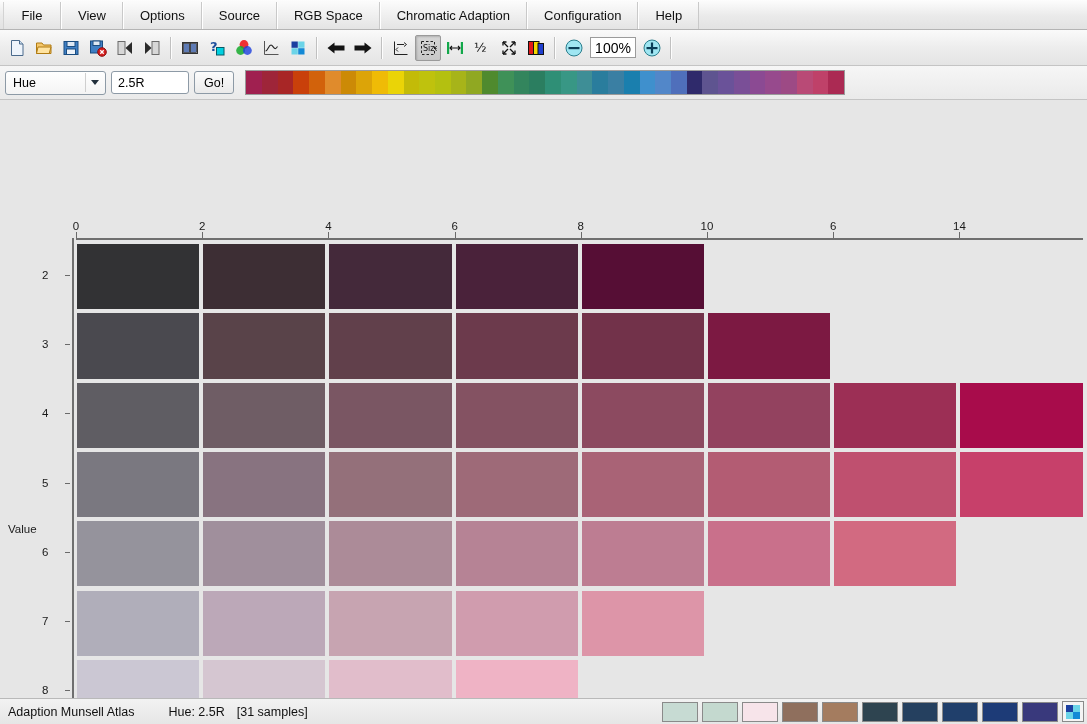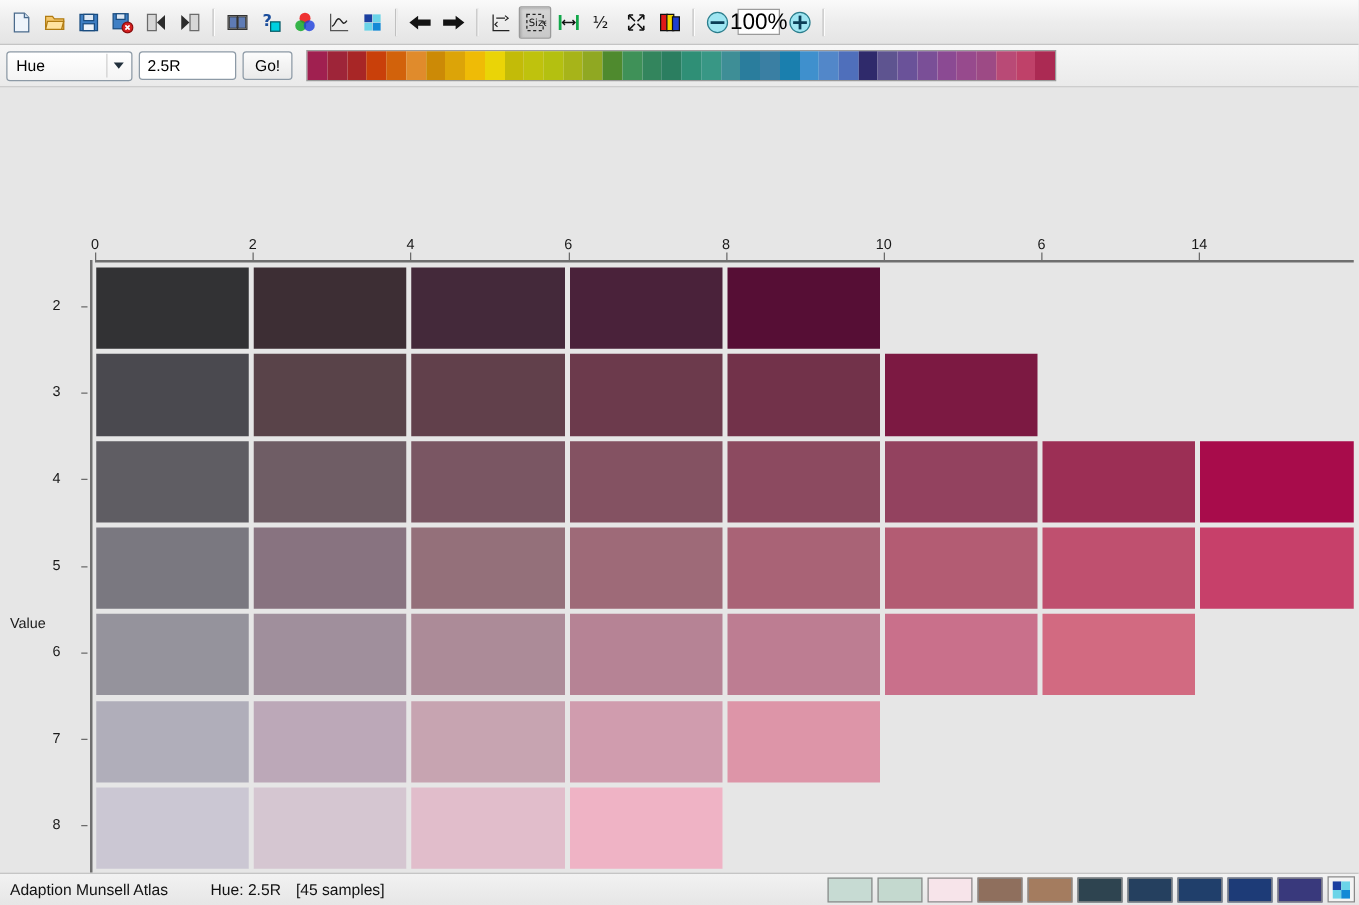--- a/index.html
+++ b/index.html
@@ -45,22 +45,22 @@
   .tbtn{
     width:26px;height:26px;display:flex;align-items:center;justify-content:center;
     border:1px solid transparent;border-radius:2px;box-sizing:border-box;cursor:default;
   }
   .tbtn.pressed{
     border:1px solid #9a9a9a;background:linear-gradient(#d6d6d6,#c8c8c8);
     box-shadow:inset 1px 1px 2px rgba(0,0,0,.18);
   }
   .tsep{width:1px;height:22px;background:#c0c0c0;border-right:1px solid #fdfdfd;margin:0 4px;}
   .zoomfield{
-    width:34px;height:21px;background:#fff;border:1px solid #9b9b9b;
-    display:flex;align-items:center;justify-content:center;font-size:18px;box-sizing:border-box;
+    width:46px;height:21px;background:#fff;border:1px solid #9b9b9b;
+    display:flex;align-items:center;justify-content:center;font-size:14px;box-sizing:border-box;
     margin:0 2px;
   }
   .combo{
     height:23px;background:linear-gradient(#ffffff,#f4f4f4);
     border:1px solid #8d9aa6;border-radius:3px;
     display:flex;align-items:center;box-sizing:border-box;
     padding:0 2px 0 7px;font-size:12.5px;cursor:default;
   }
   .combo .cval{flex:1;white-space:nowrap;overflow:hidden;}
   .combo .carrow{
@@ -127,20 +127,30 @@
     width:22px;height:21px;border:1px solid #8a8a8a;background:#f4f4f4;
     display:flex;align-items:center;justify-content:center;box-sizing:border-box;
   }
   svg{display:block;}
 </style>
 </head>
 <body>
 
 <div id="app">
 
+  <div class="menubar" id="menubar">
+      <div class="menuitem">File</div>
+      <div class="menuitem">View</div>
+      <div class="menuitem">Options</div>
+      <div class="menuitem">Source</div>
+      <div class="menuitem">RGB Space</div>
+      <div class="menuitem">Chromatic Adaption</div>
+      <div class="menuitem">Configuration</div>
+      <div class="menuitem">Help</div>
+    </div>
 
   <div class="toolbar">
     <div class="tbtn" title="New">
       <svg width="18" height="18" viewBox="0 0 18 18">
           <path d="M3.5 1.5h8l3.5 3.5v11.5h-11.5z" fill="#eef4fb" stroke="#4a6a8c" stroke-width="1"></path>
           <path d="M11.5 1.5v3.5h3.5" fill="#cfe0f0" stroke="#4a6a8c" stroke-width="1"></path>
         </svg>
     </div>
     <div class="tbtn" title="Open">
       <svg width="18" height="18" viewBox="0 0 18 18">
@@ -406,21 +416,21 @@
       <div class="swatch" title="V 7 / C 8" style="left: 581.8px; top: 490.5px; width: 122.2px; height: 65.3px; background: rgb(221, 149, 168);"></div>
       <div class="swatch" title="V 8 / C 0" style="left: 77px; top: 559.8px; width: 122.2px; height: 65.3px; background: rgb(203, 199, 211);"></div>
       <div class="swatch" title="V 8 / C 2" style="left: 203.2px; top: 559.8px; width: 122.2px; height: 65.3px; background: rgb(213, 198, 209);"></div>
       <div class="swatch" title="V 8 / C 4" style="left: 329.4px; top: 559.8px; width: 122.2px; height: 65.3px; background: rgb(225, 189, 203);"></div>
       <div class="swatch" title="V 8 / C 6" style="left: 455.6px; top: 559.8px; width: 122.2px; height: 65.3px; background: rgb(239, 179, 197);"></div>
     </div>
 
   <div class="statusbar">
     <span class="stxt" id="status-app">Adaption Munsell Atlas</span>
     <span class="stxt" id="status-hue">Hue: 2.5R</span>
-    <span class="stxt" id="status-samples">[45 samples]</span>
+    <span class="stxt" id="status-samples">[31 samples]</span>
     <span class="statusfill"></span>
     <span class="swstrip" id="swstrip">
         <span class="sws" style="background: rgb(199, 219, 211);"></span>
         <span class="sws" style="background: rgb(196, 217, 207);"></span>
         <span class="sws" style="background: rgb(247, 228, 234);"></span>
         <span class="sws" style="background: rgb(143, 111, 93);"></span>
         <span class="sws" style="background: rgb(164, 124, 95);"></span>
         <span class="sws" style="background: rgb(46, 68, 80);"></span>
         <span class="sws" style="background: rgb(37, 64, 95);"></span>
         <span class="sws" style="background: rgb(32, 63, 107);"></span>

